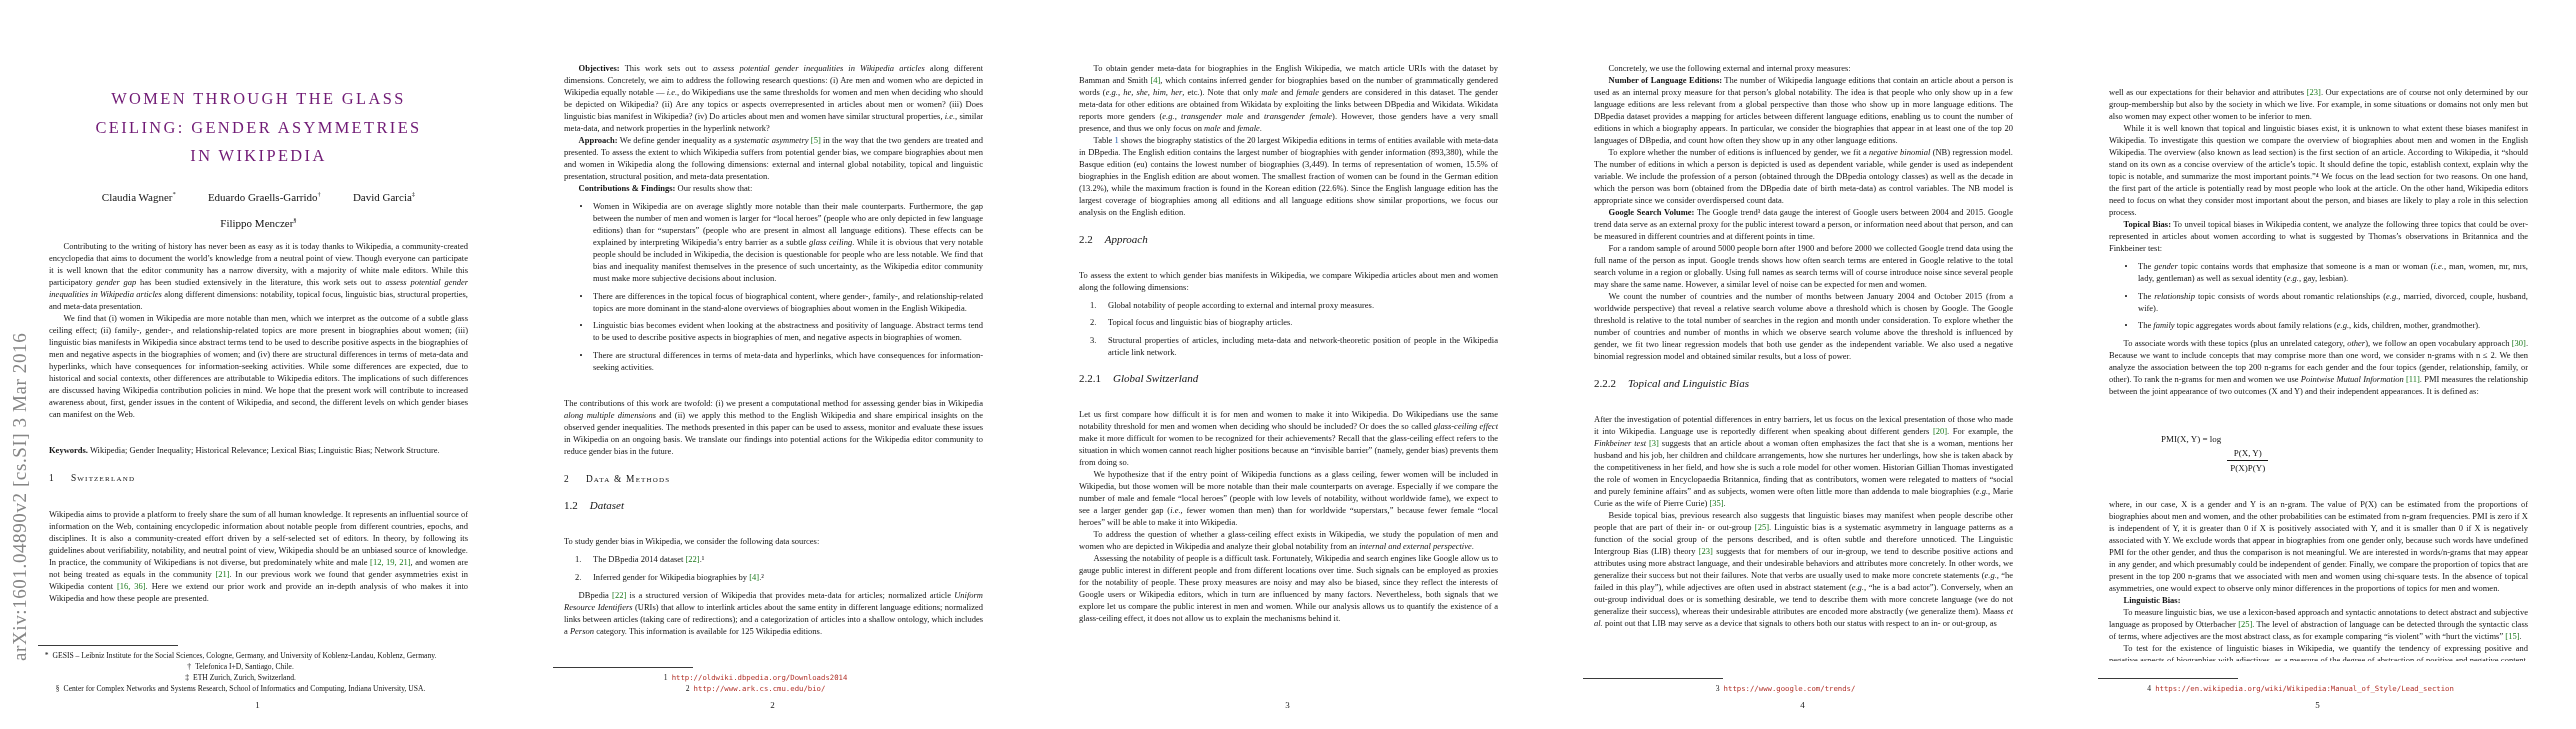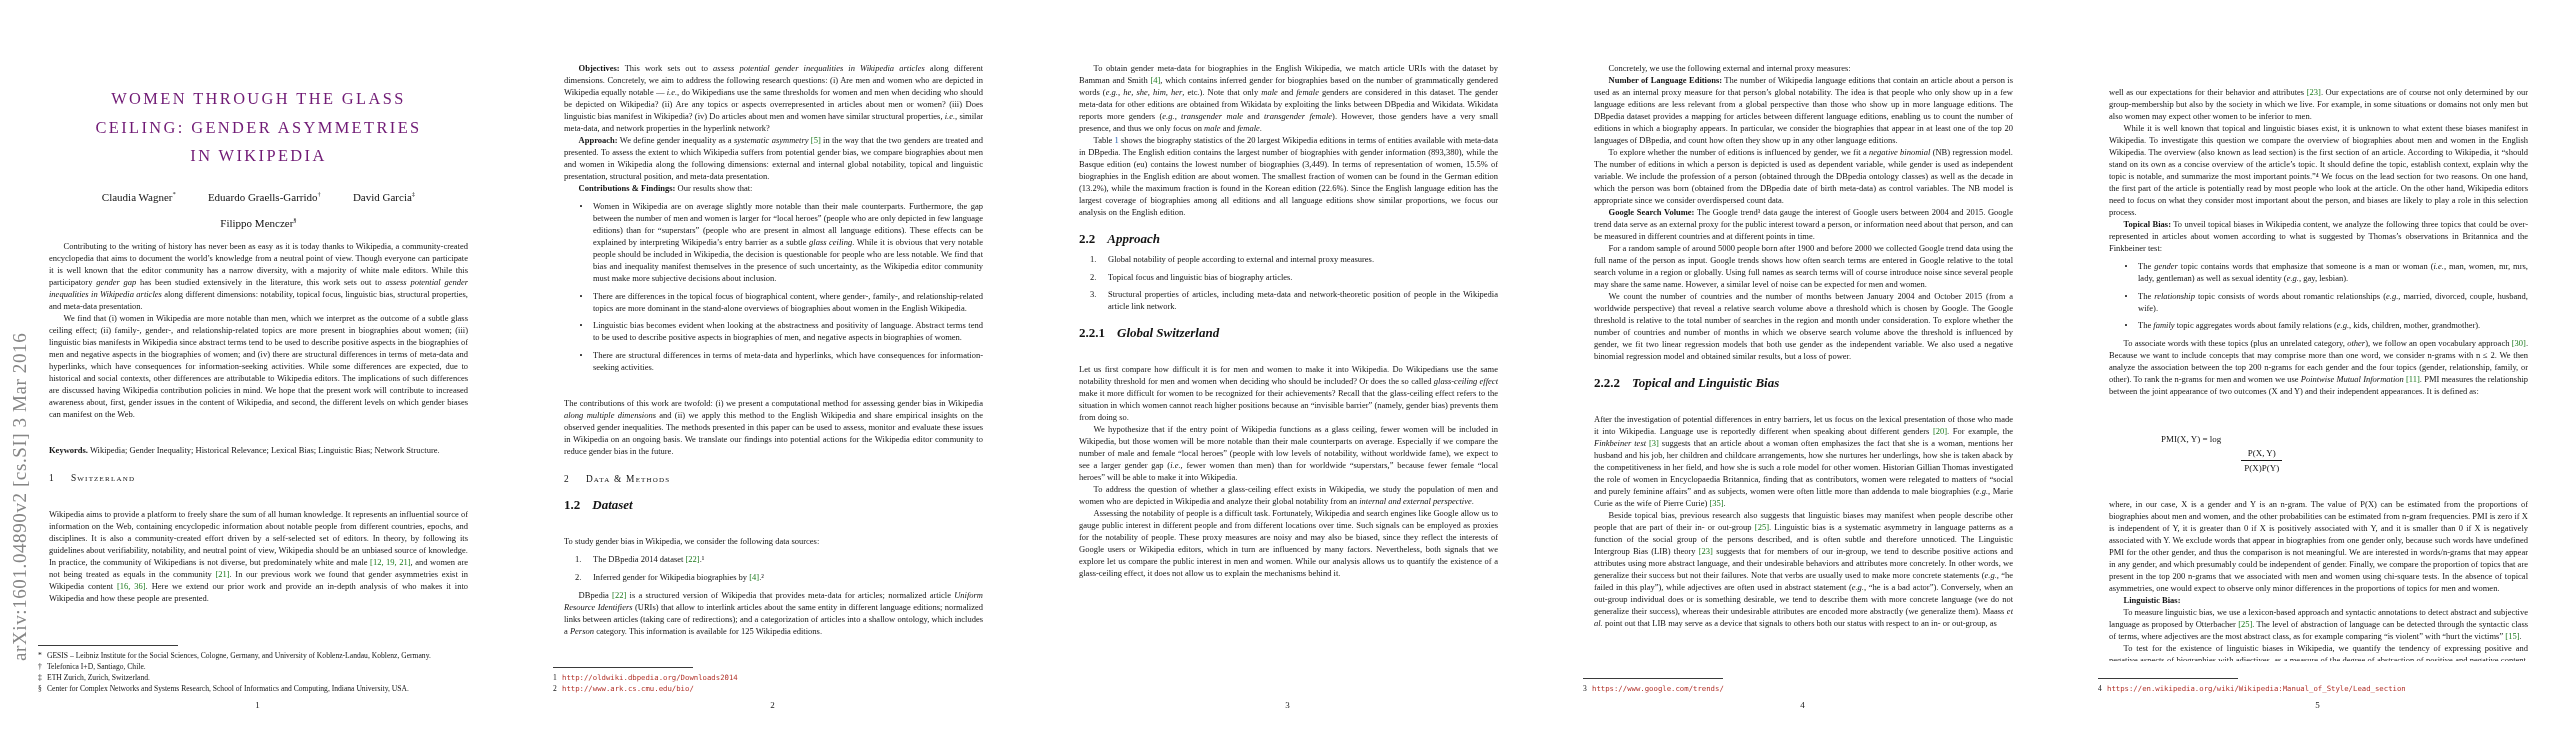--- a/index.html
+++ b/index.html
@@ -23,43 +23,43 @@
   .paper-title span{display:block;}
   .authors-line{text-align:center;font-size:11px;margin:3.6px 0 11px 0;}
   .authors-line .author{margin:0 16px;white-space:nowrap;}
   .authors-line sup{font-size:6.7px;}
   
   .abstract-par{margin:0 25.5px;text-indent:13.4px;}
   .abstract-par.noindent{text-indent:0;}
   
   .sec{font-weight:400;font-variant:small-caps;letter-spacing:1.2px;font-size:9.4px;margin:16px 0 9.7px 0;}
   .sec .sec-num{margin-right:16px;}
-  .subsec{font-weight:700;font-size:13px;margin:14.6px 0 8.5px 0;}
+  .subsec{font-weight:400;font-size:11px;margin:14.6px 0 8.5px 0;}
   .subsec .sec-num{margin-right:12px;font-style:normal;}
   .subsec .sec-title{font-style:italic;}
   
   p.par{margin:0;text-indent:14.6px;}
   p.par.noindent{text-indent:0;margin-top:24px;}
   p.par .lead{font-weight:700;}
   
   ul.blist,ol.nlist{list-style:none;margin:6px 0 6px 0;padding:0 0 0 29px;}
   ul.blist li,ol.nlist li{position:relative;margin:5.5px 0;}
   ul.blist li .marker{position:absolute;left:-13.4px;}
   ol.nlist li .marker{position:absolute;left:-18px;}
   
   .cite{color:var(--cite,#1e7a1e);}
   .iref{color:var(--iref,#2060b0);}
   
   .formula{margin:9.7px 0 8.5px 52px;text-align:left;font-size:9px;}
-  .formula .lhs{margin-right:20px;}
+  .formula .lhs{margin-right:6px;}
   .frac{display:inline-block;vertical-align:middle;text-align:center;margin-top:40px;}
   .frac .fnum{display:block;border-bottom:0.6px solid #141414;padding:0 3px 1.2px 3px;}
   .frac .fden{display:block;padding:1.2px 3px 0 3px;}
   
-  .footnotes{position:absolute;left:38px;right:73px;bottom:35px;font-size:7.6px;line-height:11px;text-align:left;}
+  .footnotes{position:absolute;left:38px;right:73px;bottom:35px;font-size:7.6px;line-height:11px;text-align:center;}
   .fnrule{width:140px;border-top:0.8px solid #3a3a3a;margin-bottom:4.3px;}
   .fn-item{white-space:nowrap;overflow:hidden;}
   .fn-item .fn-mark{display:inline-block;min-width:6px;margin-right:3px;}
   .fn-url{font-family:"DejaVu Sans Mono", monospace;color:var(--link,#b03028);font-size:7.3px;letter-spacing:0;}
   .page-number{position:absolute;left:0;right:0;bottom:19.4px;text-align:center;font-size:9px;color:#1a1a1a;}
   
   .arxiv-watermark{
     position:absolute;left:8.5px;top:661px;transform:rotate(-90deg);transform-origin:0 0;
     white-space:nowrap;font-size:19px;letter-spacing:0.6px;color:var(--wm,#868686);
   }
@@ -127,20 +127,21 @@
       </div>
     <div class="page-number">2</div>
   </section>
 
   <section class="page">
     <div class="page-body">
       <div class="blocks">
           <p class="par">To obtain gender meta-data for biographies in the English Wikipedia, we match article URIs with the dataset by Bamman and Smith <span class="cite">[4]</span>, which contains inferred gender for biographies based on the number of grammatically gendered words (<i>e.g.</i>, <i>he</i>, <i>she</i>, <i>him</i>, <i>her</i>, etc.). Note that only <i>male</i> and <i>female</i> genders are considered in this dataset. The gender meta-data for other editions are obtained from Wikidata by exploiting the links between DBpedia and Wikidata. Wikidata reports more genders (<i>e.g.</i>, <i>transgender male</i> and <i>transgender female</i>). However, those genders have a very small presence, and thus we only focus on <i>male</i> and <i>female</i>.</p>
           <p class="par">Table <span class="iref">1</span> shows the biography statistics of the 20 largest Wikipedia editions in terms of entities available with meta-data in DBpedia. The English edition contains the largest number of biographies with gender information (893,380), while the Basque edition (eu) contains the lowest number of biographies (3,449). In terms of representation of women, 15.5% of biographies in the English edition are about women. The smallest fraction of women can be found in the German edition (13.2%), while the maximum fraction is found in the Korean edition (22.6%). Since the English language edition has the largest coverage of biographies among all editions and all language editions show similar proportions, we focus our analysis on the English edition.</p>
           <h3 class="subsec"><span class="sec-num">2.2</span><span class="sec-title">Approach</span></h3>
+          <p class="par noindent">To assess the extent to which gender bias manifests in Wikipedia, we compare Wikipedia articles about men and women along the following dimensions:</p>
           <ol class="nlist">
             <li><span class="marker">1.</span>Global notability of people according to external and internal proxy measures.</li>
             <li><span class="marker">2.</span>Topical focus and linguistic bias of biography articles.</li>
             <li><span class="marker">3.</span>Structural properties of articles, including meta-data and network-theoretic position of people in the Wikipedia article link network.</li>
           </ol>
           <h3 class="subsec"><span class="sec-num">2.2.1</span><span class="sec-title">Global Switzerland</span></h3>
           <p class="par noindent">Let us first compare how difficult it is for men and women to make it into Wikipedia. Do Wikipedians use the same notability threshold for men and women when deciding who should be included? Or does the so called <i>glass-ceiling effect</i> make it more difficult for women to be recognized for their achievements? Recall that the glass-ceiling effect refers to the situation in which women cannot reach higher positions because an “invisible barrier” (namely, gender bias) prevents them from doing so.</p>
           <p class="par">We hypothesize that if the entry point of Wikipedia functions as a glass ceiling, fewer women will be included in Wikipedia, but those women will be more notable than their male counterparts on average. Especially if we compare the number of male and female “local heroes” (people with low levels of notability, without worldwide fame), we expect to see a larger gender gap (<i>i.e.</i>, fewer women than men) than for worldwide “superstars,” because fewer female “local heroes” will be able to make it into Wikipedia.</p>
           <p class="par">To address the question of whether a glass-ceiling effect exists in Wikipedia, we study the population of men and women who are depicted in Wikipedia and analyze their global notability from an <i>internal and external perspective</i>.</p>
           <p class="par">Assessing the notability of people is a difficult task. Fortunately, Wikipedia and search engines like Google allow us to gauge public interest in different people and from different locations over time. Such signals can be employed as proxies for the notability of people. These proxy measures are noisy and may also be biased, since they reflect the interests of Google users or Wikipedia editors, which in turn are influenced by many factors. Nevertheless, both signals that we explore let us compare the public interest in men and women. While our analysis allows us to quantify the existence of a glass-ceiling effect, it does not allow us to explain the mechanisms behind it.</p>

